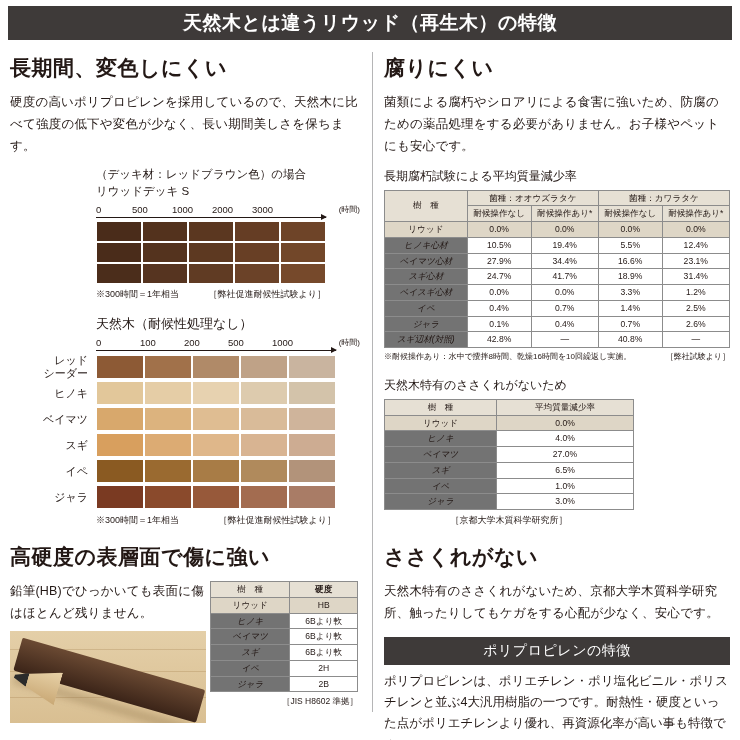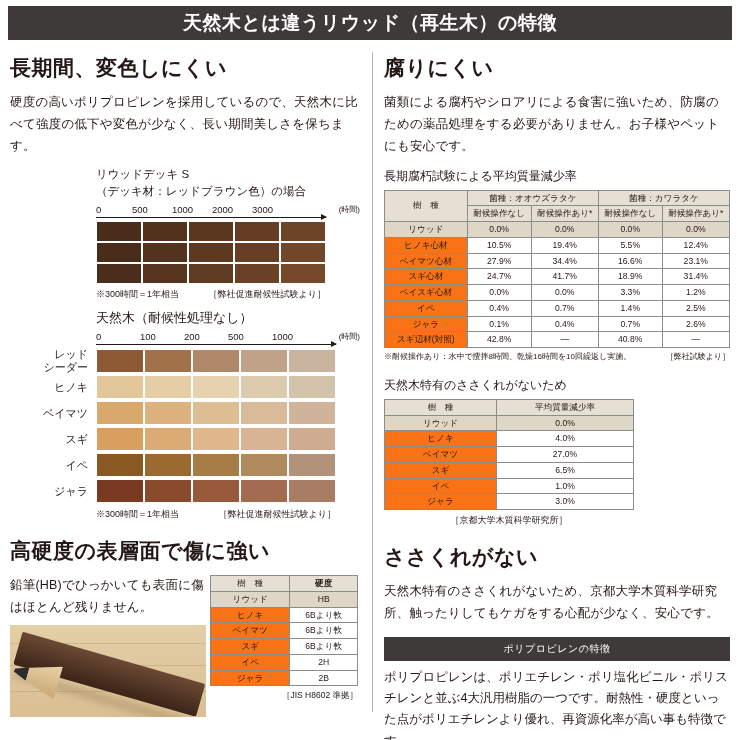--- a/index.html
+++ b/index.html
@@ -126,21 +126,21 @@
     width: 100%;
   }
   table.data th, table.data td {
     border: 1px solid #8c8c8c;
     padding: 2px 3px;
     text-align: center;
     line-height: 1.25;
     color: #231815;
   }
   table.data th { background: #e6e0d4; font-weight: normal; }
-  table.data td.rowhead { background: #f97316; }
+  table.data td.rowhead { background: #737373; font-style: italic; }
   table.data tr.hl td { background: #ded6c6; }
   .tbl-title {
     font-size: 12px;
     margin: 10px 0 5px 0;
   }
   .tbl-note {
     font-size: 8px;
     line-height: 1.5;
     margin-top: 3px;
   }
@@ -196,21 +196,21 @@
     filter: blur(3px);
     transform: rotate(16deg);
   }
   .jis-note { font-size: 8.5px; text-align: right; margin-top: 4px; }
 
   
   .pp-box { margin-top: 12px; }
   .pp-title {
     background: #3e3a39;
     color: #fff;
-    font-size: 10px;
+    font-size: 14px;
     text-align: center;
     padding: 5px 0;
     letter-spacing: 0.5px;
   }
   .pp-body {
     font-size: 12.5px;
     line-height: 1.7;
     margin-top: 6px;
   }
 </style>
@@ -227,22 +227,22 @@
 
   <div class="columns">
 
     <div class="col-left">
 
       <h2 class="sec">長期間、変色しにくい</h2>
       <p class="body-txt">硬度の高いポリプロピレンを採用しているので、天然木に比べて強度の低下や変色が少なく、長い期間美しさを保ちます。</p>
 
       <div class="swatch-block">
         <div class="sw-caption">
+          <div>（デッキ材：レッドブラウン色）の場合</div>
           <div>リウッドデッキ S</div>
-          <div>（デッキ材：レッドブラウン色）の場合</div>
         </div>
         <div class="axis-row">
           <span class="tick" style="width:36px">0</span>
           <span class="tick" style="width:40px">500</span>
           <span class="tick" style="width:40px">1000</span>
           <span class="tick" style="width:40px">2000</span>
           <span class="tick" style="width:40px">3000</span>
           <span class="axis-unit">(時間)</span>
         </div>
         <div class="axis-line" style="width:230px"></div>
@@ -268,21 +268,21 @@
               <div class="cell" style="width: 46px; background: rgb(107, 66, 40); border: 1px solid rgb(255, 255, 255);"></div>
               <div class="cell" style="width: 46px; background: rgb(118, 73, 43); border: 1px solid rgb(255, 255, 255);"></div>
             </div>
           </div>
         <div class="note-row" style="width:230px">
           <span>※300時間＝1年相当</span>
           <span>［弊社促進耐候性試験より］</span>
         </div>
       </div>
 
-      <div class="swatch-block" style="margin-top:8px">
+      <div class="swatch-block" style="margin-top:14px">
         <div class="sw-caption2">天然木（耐候性処理なし）</div>
         <div class="axis-row">
           <span class="tick" style="width:44px">0</span>
           <span class="tick" style="width:44px">100</span>
           <span class="tick" style="width:44px">200</span>
           <span class="tick" style="width:44px">500</span>
           <span class="tick" style="width:44px">1000</span>
           <span class="axis-unit">(時間)</span>
         </div>
         <div class="axis-line" style="width:240px"></div>

